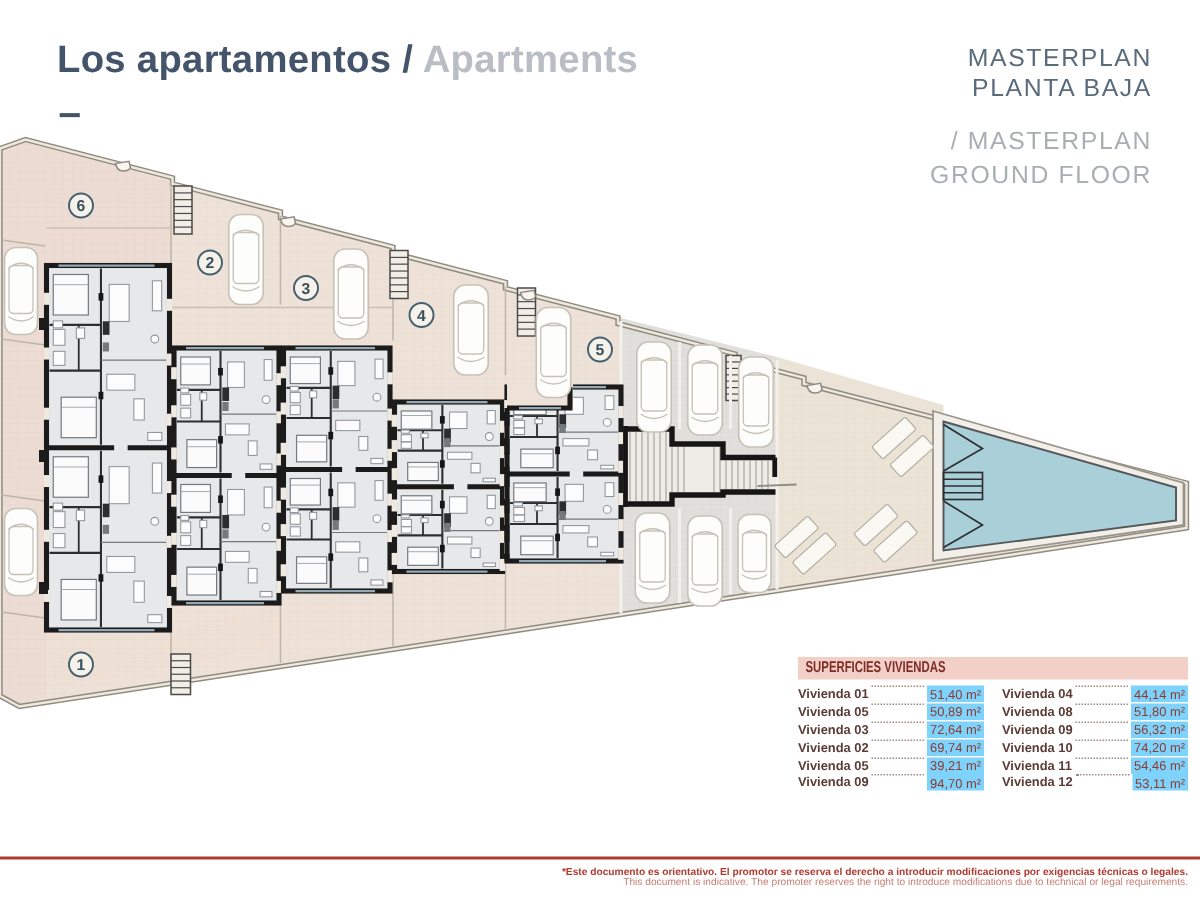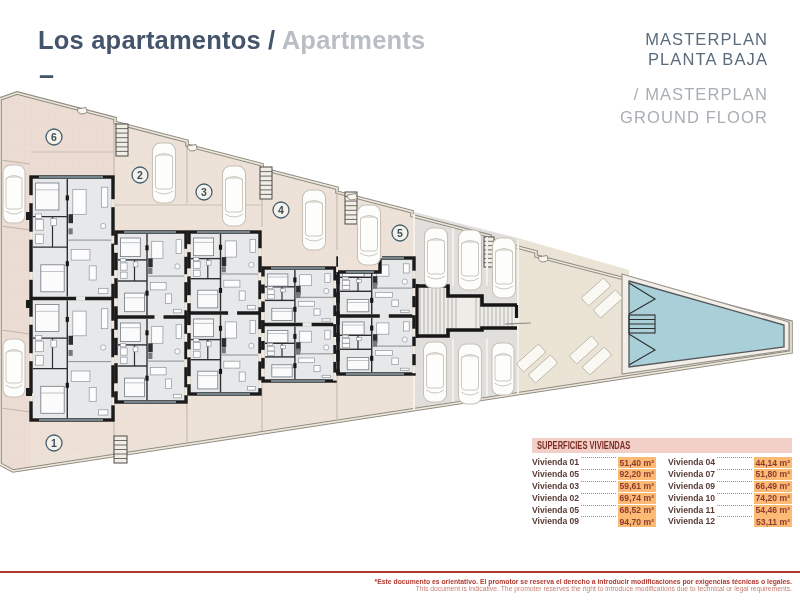--- a/index.html
+++ b/index.html
@@ -11,21 +11,21 @@
 #hdr2{position:absolute;right:32px;top:83px;text-align:right;color:#a9aeb3;font-size:16.5px;letter-spacing:1.1px;line-height:23px;}
 #plan{position:absolute;left:0;top:0;}
 #tbl{position:absolute;left:532px;top:438px;width:260px;}
 #tbl .hd{background:#f2cfc7;color:#7c2d26;font-weight:bold;font-size:10.5px;height:15px;line-height:15px;}
 #tbl .hd span{display:inline-block;transform:scaleX(0.72);transform-origin:0 50%;padding-left:7px;white-space:nowrap;}
 #tcols{display:flex;gap:12px;margin-top:4px;}
 .tcol{flex:1;}
 .trow{display:flex;align-items:flex-start;font-size:8.6px;color:#5a3c35;height:11.9px;}
 .tlab{font-weight:bold;white-space:nowrap;}
 .dots{flex:1;border-bottom:1px dotted #9b8c85;margin:0 2px 2px 2px;}
-.tval{font-weight:bold;background:#fdba74;color:#8d3a30;padding:0.5px 2px;white-space:nowrap;}
+.tval{font-weight:normal;background:#7dd3fc;color:#8d3a30;padding:0.5px 2px;white-space:nowrap;}
 #fline{position:absolute;left:0;top:571px;width:800px;height:2px;background:#b03a30;}
 #ftxt{position:absolute;right:8px;top:578px;text-align:right;font-size:6.8px;color:#b03a30;font-weight:bold;}
 #ftxt .en{font-weight:normal;color:#c77f74;}
 </style></head>
 <body>
 <div id="page">
 <svg id="plan" width="800" height="600" viewBox="0 0 800 600">
 <defs>
 <pattern id="grid" width="6" height="6" patternUnits="userSpaceOnUse">
 <path d="M6 0 H0 V6" fill="none" stroke="rgba(150,125,100,0.08)" stroke-width="0.5"></path>
@@ -555,58 +555,58 @@
   <div id="tcols">
     <div class="tcol">
           <div class="trow">
             <span class="tlab">Vivienda 01</span>
             <span class="dots"></span>
             <span class="tval">51,40 m²</span>
           </div>
 <div class="trow">
             <span class="tlab">Vivienda 05</span>
             <span class="dots"></span>
-            <span class="tval">92,20 m²</span>
+            <span class="tval">50,89 m²</span>
           </div>
 <div class="trow">
             <span class="tlab">Vivienda 03</span>
             <span class="dots"></span>
-            <span class="tval">59,61 m²</span>
+            <span class="tval">72,64 m²</span>
           </div>
 <div class="trow">
             <span class="tlab">Vivienda 02</span>
             <span class="dots"></span>
             <span class="tval">69,74 m²</span>
           </div>
 <div class="trow">
             <span class="tlab">Vivienda 05</span>
             <span class="dots"></span>
-            <span class="tval">68,52 m²</span>
+            <span class="tval">39,21 m²</span>
           </div>
 <div class="trow">
             <span class="tlab">Vivienda 09</span>
             <span class="dots"></span>
             <span class="tval">94,70 m²</span>
           </div>
         </div>
     <div class="tcol">
           <div class="trow">
             <span class="tlab">Vivienda 04</span>
             <span class="dots"></span>
             <span class="tval">44,14 m²</span>
           </div>
 <div class="trow">
-            <span class="tlab">Vivienda 07</span>
+            <span class="tlab">Vivienda 08</span>
             <span class="dots"></span>
             <span class="tval">51,80 m²</span>
           </div>
 <div class="trow">
             <span class="tlab">Vivienda 09</span>
             <span class="dots"></span>
-            <span class="tval">66,49 m²</span>
+            <span class="tval">56,32 m²</span>
           </div>
 <div class="trow">
             <span class="tlab">Vivienda 10</span>
             <span class="dots"></span>
             <span class="tval">74,20 m²</span>
           </div>
 <div class="trow">
             <span class="tlab">Vivienda 11</span>
             <span class="dots"></span>
             <span class="tval">54,46 m²</span>

